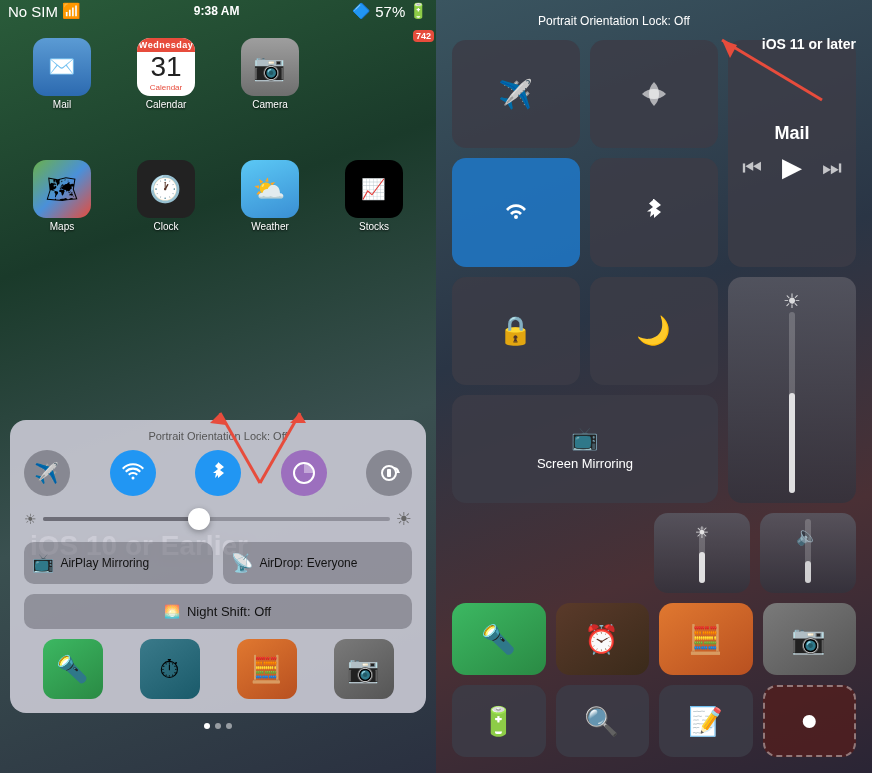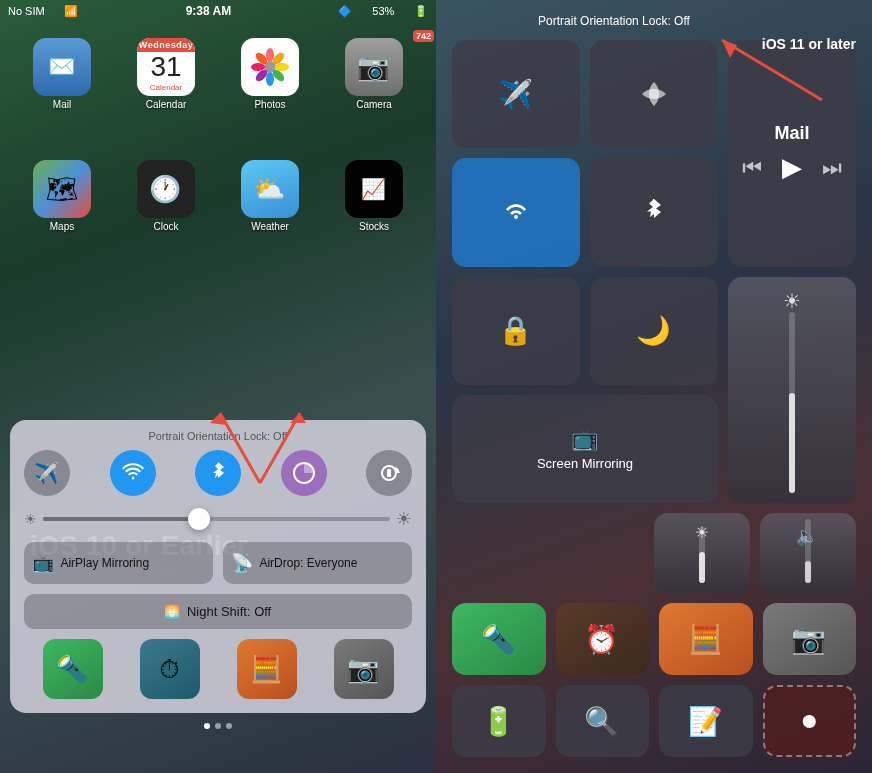--- a/index.html
+++ b/index.html
@@ -30,22 +30,22 @@
       height: 22px;
       display: flex;
       align-items: center;
       justify-content: space-between;
       padding: 0 8px;
       z-index: 10;
     }
     .status-left, .status-right {
       display: flex;
       align-items: center;
-      gap: 20px;
-      font-size: 11px;
+      gap: 4px;
+      font-size: 15px;
       color: white;
       font-weight: 500;
     }
     .status-center {
       font-size: 12px;
       color: white;
       font-weight: 600;
     }
     .battery-badge {
       background: #e74c3c;
@@ -440,21 +440,21 @@
   <div class="left-bg"></div>
 
   <div class="left-status-bar">
     <div class="status-left">
       <span>No SIM</span>
       <span>📶</span>
     </div>
     <div class="status-center">9:38 AM</div>
     <div class="status-right">
       <span>🔷</span>
-      <span>53%</span>
+      <span>57%</span>
       <span>🔋</span>
     </div>
   </div>
 
   <div class="home-icons">
 
     <div class="app-icon">
       <div class="app-icon-img mail-icon">
         <span style="color:white;font-size:22px;">✉️</span>
         <span style="position:absolute;top:2px;right:2px;" class="battery-badge">742</span>
@@ -466,38 +466,20 @@
       <div class="app-icon-img" style="position:relative;">
         <div class="cal-icon-inner">
           <div class="cal-red-header">Wednesday</div>
           <div class="cal-number">31</div>
           <div class="cal-weekday">Calendar</div>
         </div>
       </div>
       <span class="app-icon-label">Calendar</span>
     </div>
 
-    <div class="app-icon">
-      <div class="app-icon-img" style="background:#fff;border-radius:13px;">
-        <svg width="40" height="40" viewBox="0 0 40 40">
-          <circle cx="20" cy="20" r="6" fill="#999"></circle>
-          <g>
-            <ellipse cx="20" cy="8" rx="4" ry="7" fill="#ff6b6b" transform="rotate(0 20 20)"></ellipse>
-            <ellipse cx="20" cy="8" rx="4" ry="7" fill="#ffa500" transform="rotate(45 20 20)"></ellipse>
-            <ellipse cx="20" cy="8" rx="4" ry="7" fill="#ffd700" transform="rotate(90 20 20)"></ellipse>
-            <ellipse cx="20" cy="8" rx="4" ry="7" fill="#4caf50" transform="rotate(135 20 20)"></ellipse>
-            <ellipse cx="20" cy="8" rx="4" ry="7" fill="#2196f3" transform="rotate(180 20 20)"></ellipse>
-            <ellipse cx="20" cy="8" rx="4" ry="7" fill="#9c27b0" transform="rotate(225 20 20)"></ellipse>
-            <ellipse cx="20" cy="8" rx="4" ry="7" fill="#e91e63" transform="rotate(270 20 20)"></ellipse>
-            <ellipse cx="20" cy="8" rx="4" ry="7" fill="#ff5722" transform="rotate(315 20 20)"></ellipse>
-          </g>
-        </svg>
-      </div>
-      <span class="app-icon-label">Photos</span>
-    </div>
 
     <div class="app-icon">
       <div class="app-icon-img camera-icon">
         <span style="font-size:26px;">📷</span>
       </div>
       <span class="app-icon-label">Camera</span>
     </div>
   </div>
 
   <div class="home-icons-row2">

